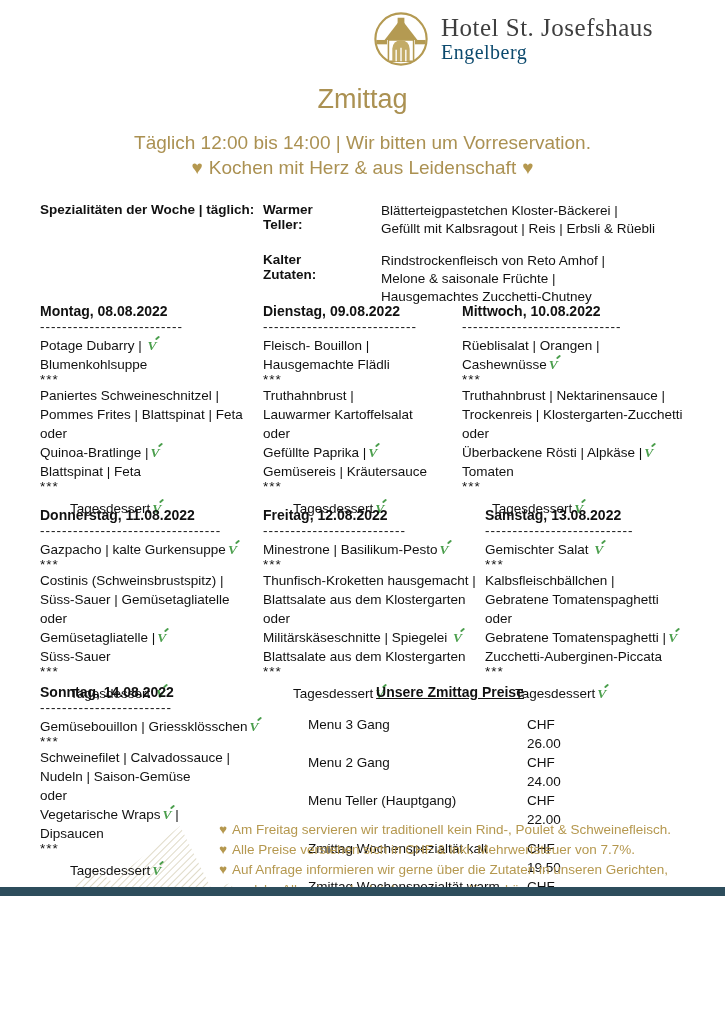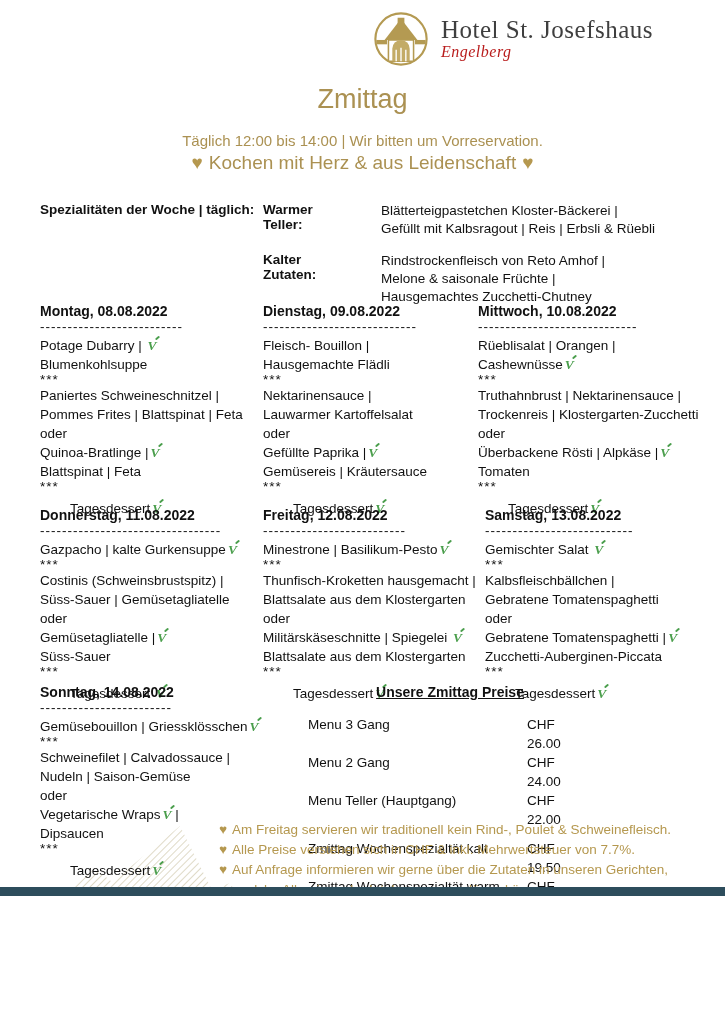--- a/index.html
+++ b/index.html
@@ -7,44 +7,44 @@
         font-family:"Liberation Sans",sans-serif;color:#111;}
   
   .mountains{position:absolute;left:0;top:750px;width:725px;height:270px;z-index:0;}
   .bottom-bar{position:absolute;left:0;bottom:0;width:100%;height:9px;background:#2d4d5c;z-index:3;}
 
   
   header{position:relative;z-index:1;display:flex;justify-content:center;padding-top:10px;}
   .brand{display:flex;align-items:center;gap:11px;transform:translateX(150px);}
   .brand-text{line-height:1.05;}
   .hotel-name{font-family:"Liberation Serif",serif;font-size:25px;color:#3f3f3f;letter-spacing:.5px;}
-  .hotel-loc{font-family:"Liberation Serif",serif;font-size:16px;color:#b91c1c;letter-spacing:.5px;font-style:italic;}
+  .hotel-loc{font-family:"Liberation Serif",serif;font-size:20px;color:#0c4a6e;letter-spacing:.5px;}
 
   .title{position:relative;z-index:1;margin:16px 0 0;text-align:center;font-size:27px;font-weight:400;color:#ab9152;}
-  .sub{position:relative;z-index:1;margin-top:17px;text-align:center;font-size:15px;color:#ab9152;}
+  .sub{position:relative;z-index:1;margin-top:17px;text-align:center;font-size:19px;color:#ab9152;}
   .tagline{position:relative;z-index:1;margin-top:3px;text-align:center;font-size:19px;color:#ab9152;}
   .tagline .heart{margin:0 6px;}
 
   
   .specialties{position:absolute;left:40px;top:202px;right:20px;z-index:1;font-size:13.5px;}
   .spec-row{display:grid;grid-template-columns:223px 88px 1fr;align-items:start;}
   .spec-row + .spec-row{margin-top:14px;}
   .spec-heading,.spec-course{font-weight:700;}
   .spec-lines div{line-height:18px;margin-left:30px;}
 
   
   .day{position:absolute;z-index:1;width:225px;font-size:13.5px;}
   .day .day-title{font-weight:700;font-size:14px;line-height:17px;}
   .day .dashes{line-height:13px;letter-spacing:1px;margin-bottom:3px;white-space:pre;}
   .day .line{line-height:19px;white-space:pre;}
   .day .line span{white-space:pre;}
   .day .stars{line-height:12px;letter-spacing:1px;}
   .day .bold{font-weight:400;}
   .day .dessert{margin-top:6px;margin-left:30px;}
-  .d0{left:40px;top:303px;} .d1{left:263px;top:303px;} .d2{left:478px;top:303px;}
+  .d0{left:40px;top:303px;} .d1{left:263px;top:303px;} .d2{left:462px;top:303px;}
   .d3{left:40px;top:507px;} .d4{left:263px;top:507px;} .d5{left:485px;top:507px;}
   .d6{left:40px;top:684px;}
 
   .veg{color:#4a9e4c;font-weight:700;font-family:"Liberation Serif",serif;font-style:italic;
        position:relative;margin-left:2px;display:inline-block;}
   .veg::after{content:"";position:absolute;top:1px;right:-3px;width:5px;height:2px;background:#4a9e4c;
        transform:rotate(-38deg);border-radius:2px;}
 
   
   .prices{position:absolute;left:308px;top:684px;width:284px;z-index:1;font-size:13.5px;}
@@ -136,21 +136,21 @@
       <div class="line"><span>Blattspinat | Feta</span></div>
       <div class="line stars"><span>***</span></div>
       <div class="line dessert"><span>Tagesdessert</span><span class="veg">V</span></div>
     </section>
   <section class="day d1">
       <div class="day-title">Dienstag, 09.08.2022</div>
       <div class="dashes">----------------------------</div>
       <div class="line"><span>Fleisch- Bouillon |</span></div>
       <div class="line"><span>Hausgemachte Flädli</span></div>
       <div class="line stars"><span>***</span></div>
-      <div class="line"><span>Nektarinensauce |</span></div>
+      <div class="line"><span>Truthahnbrust |</span></div>
       <div class="line"><span>Lauwarmer Kartoffelsalat</span></div>
       <div class="line bold"><span>oder</span></div>
       <div class="line"><span>Gefüllte Paprika |</span><span class="veg">V</span></div>
       <div class="line"><span>Gemüsereis | Kräutersauce</span></div>
       <div class="line stars"><span>***</span></div>
       <div class="line dessert"><span>Tagesdessert</span><span class="veg">V</span></div>
     </section>
   <section class="day d2">
       <div class="day-title">Mittwoch, 10.08.2022</div>
       <div class="dashes">-----------------------------</div>

